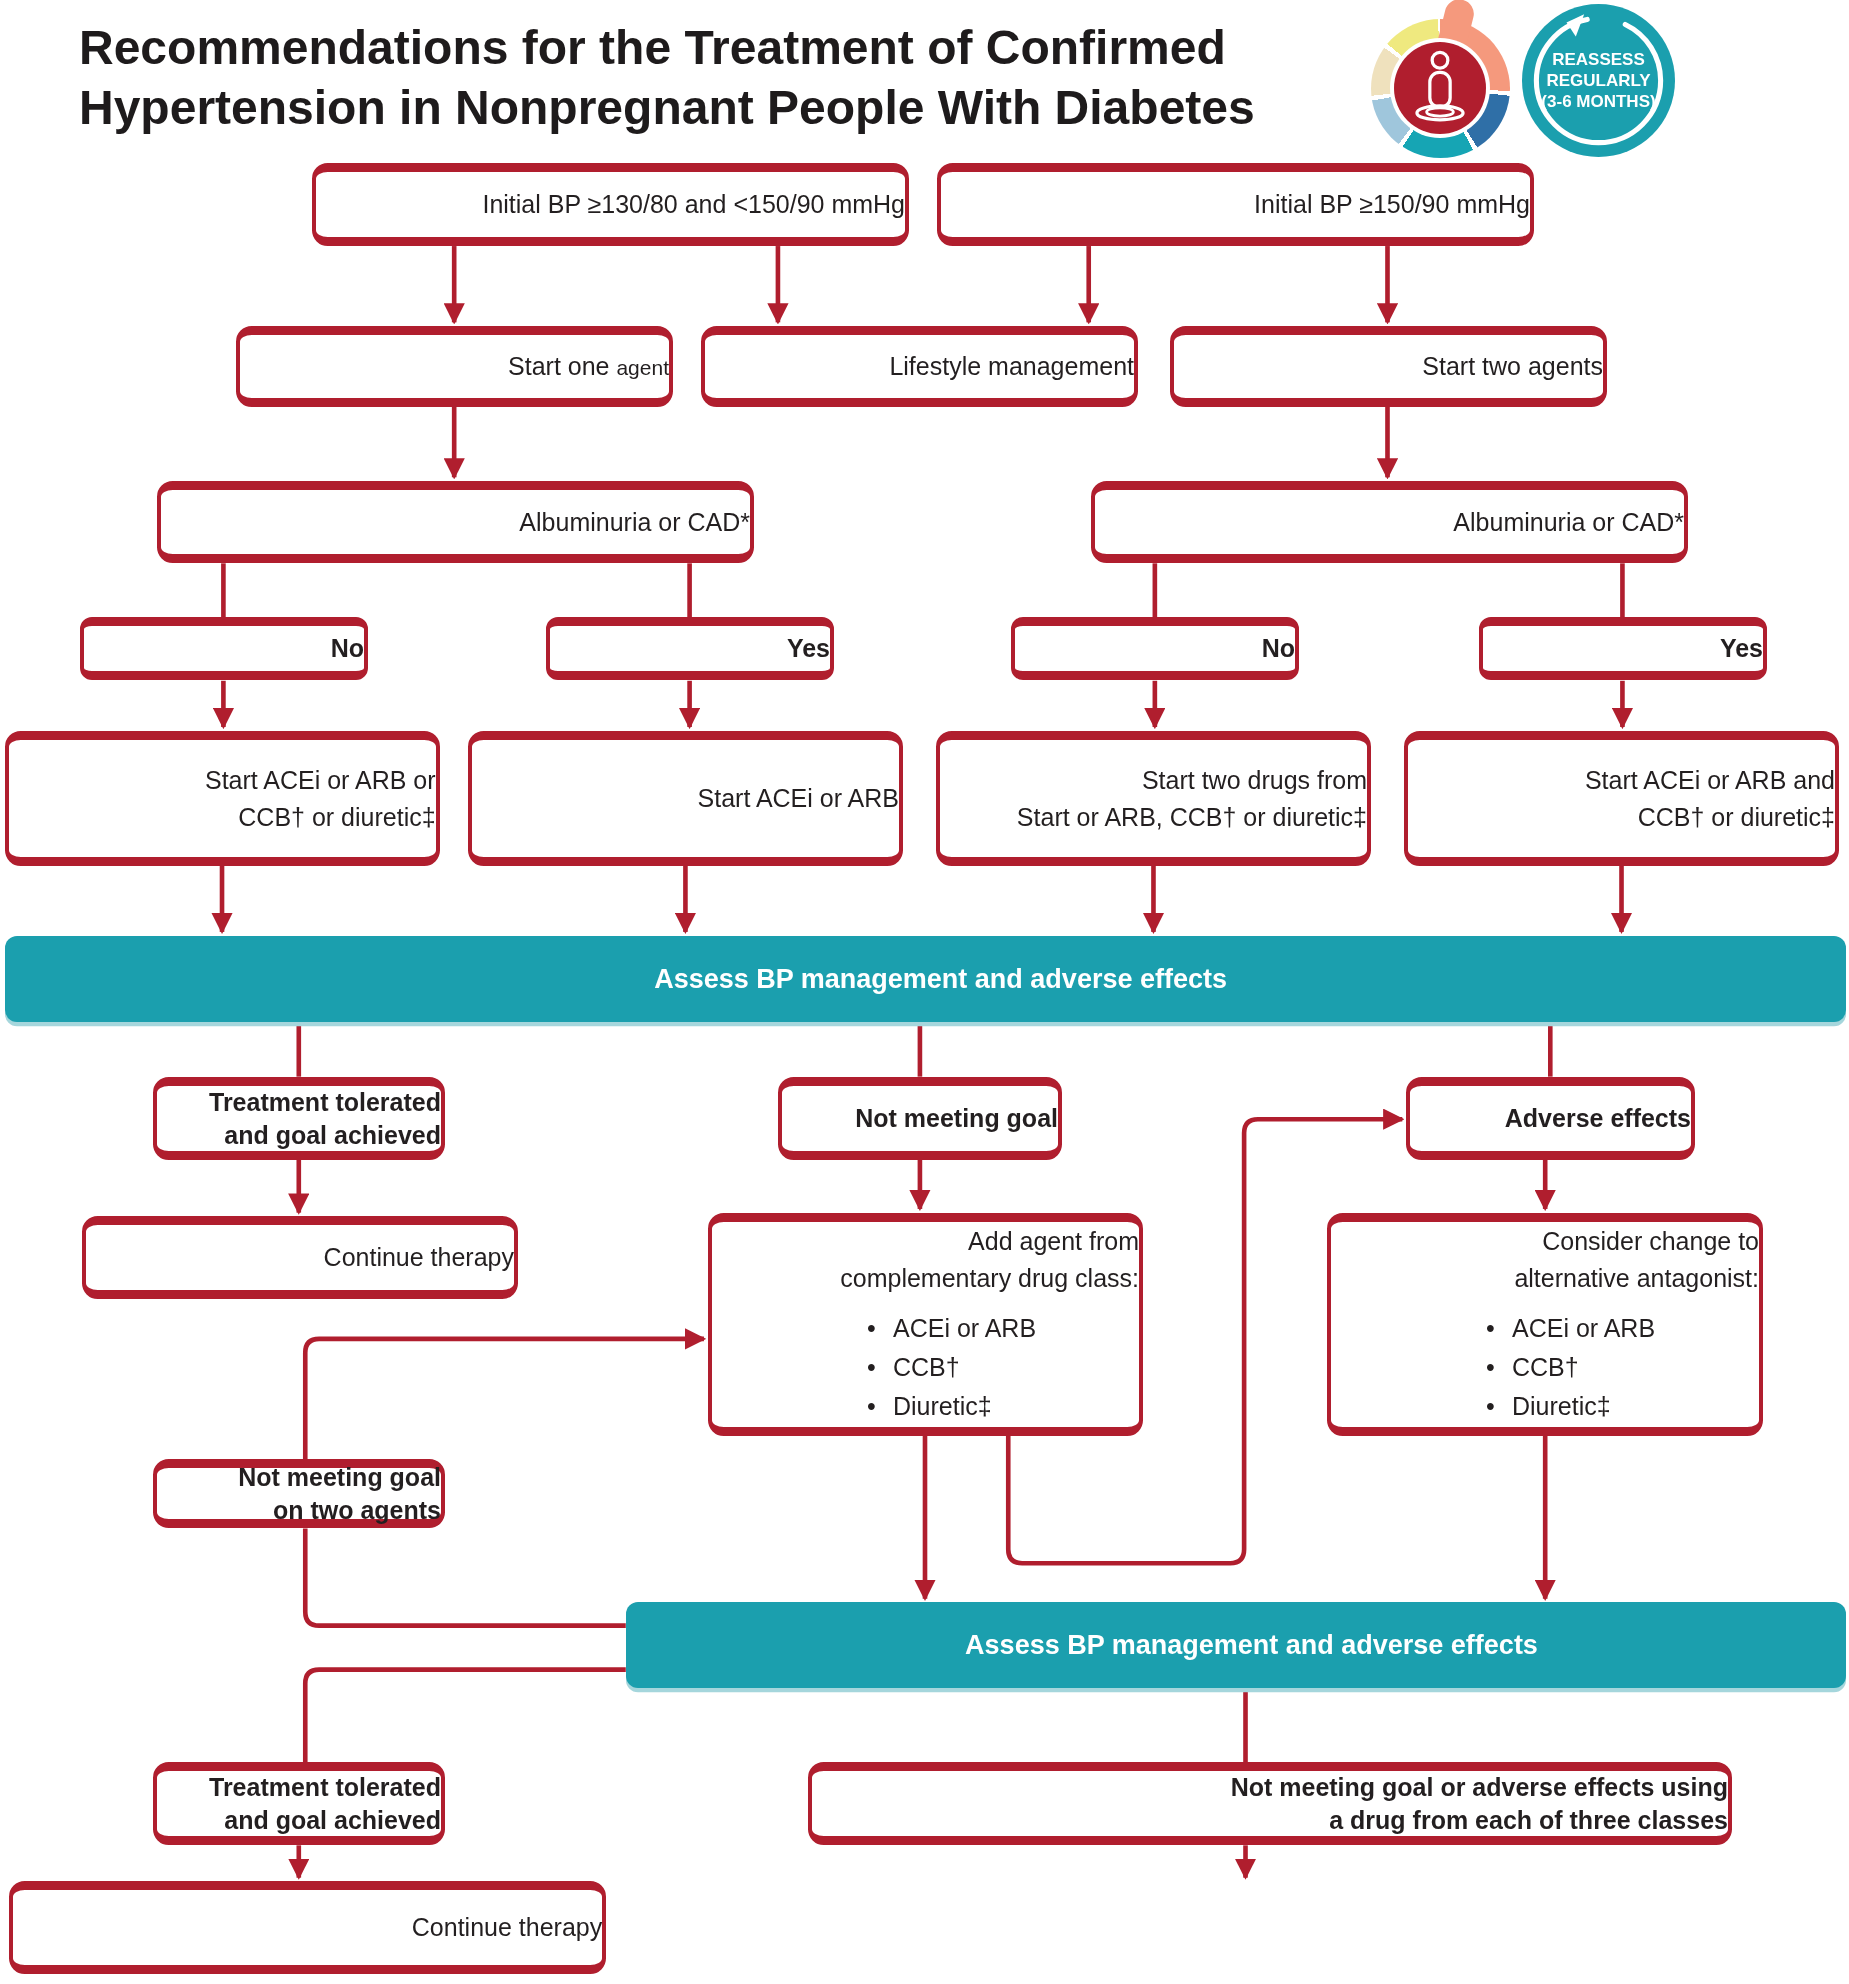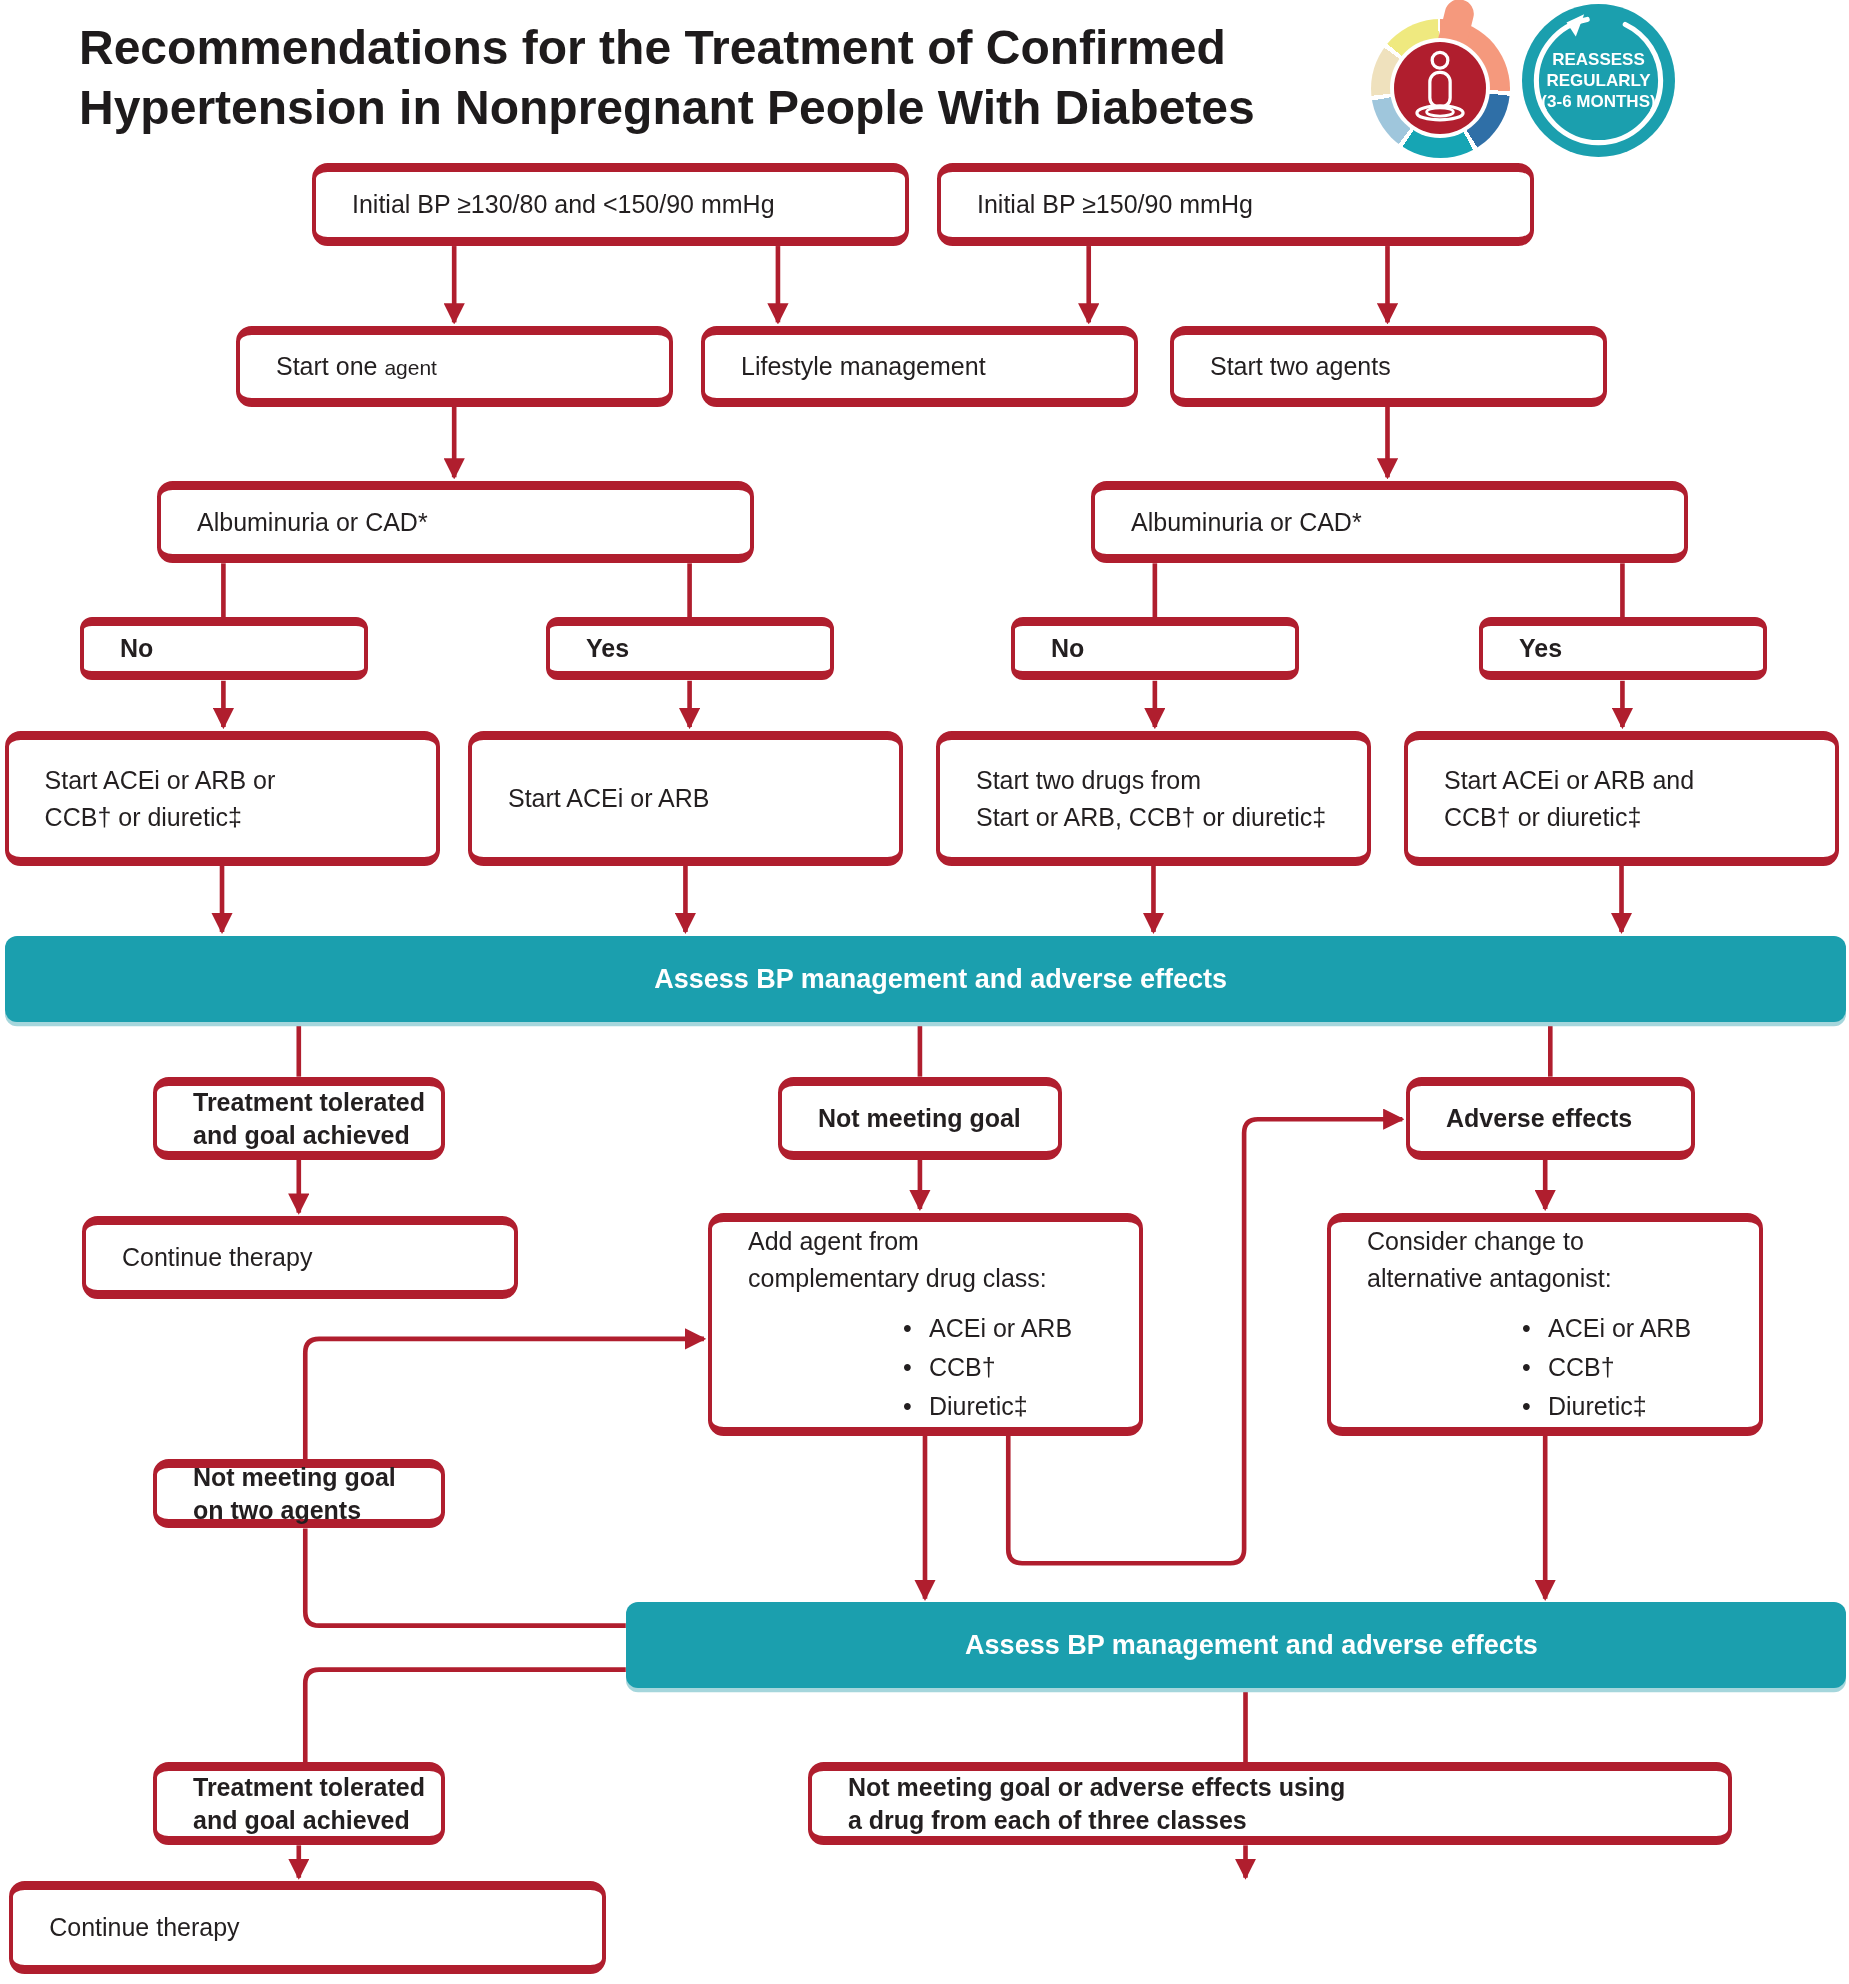--- a/index.html
+++ b/index.html
@@ -9,22 +9,22 @@
   }
   
   .title{
     position:absolute;left:79px;top:17.6px;width:1387px;
     font-size:48px;font-weight:700;line-height:60px;color:#1e1b1c;letter-spacing:0;
   }
   
   .node{
     position:absolute;box-sizing:border-box;background:#ffffff;
     border:4.2px solid #b01e2e;border-top-width:9.2px;border-bottom-width:9.2px;
-    border-radius:15.7px;display:flex;flex-direction:column;align-items:flex-start;justify-content:center;
-    text-align:center;font-size:25px;line-height:37px;font-weight:400;padding-left:36px;
+    border-radius:15.7px;display:flex;flex-direction:column;align-items:flex-end;justify-content:center;
+    text-align:center;font-size:25px;line-height:37px;font-weight:400;
   }
   .node.bold{font-weight:700;line-height:33px;}
   .node .ln{white-space:nowrap;}
   .small-word{font-size:21px;}
   .bullets{align-self:flex-start;margin-left:155px;text-align:left;margin-top:12px;}
   .bullet{line-height:39px;white-space:nowrap;}
   .bullet::before{content:"\2022";display:inline-block;width:26px;}
   
   .teal{
     position:absolute;box-sizing:border-box;background:#1b9fae;border-radius:12px;

